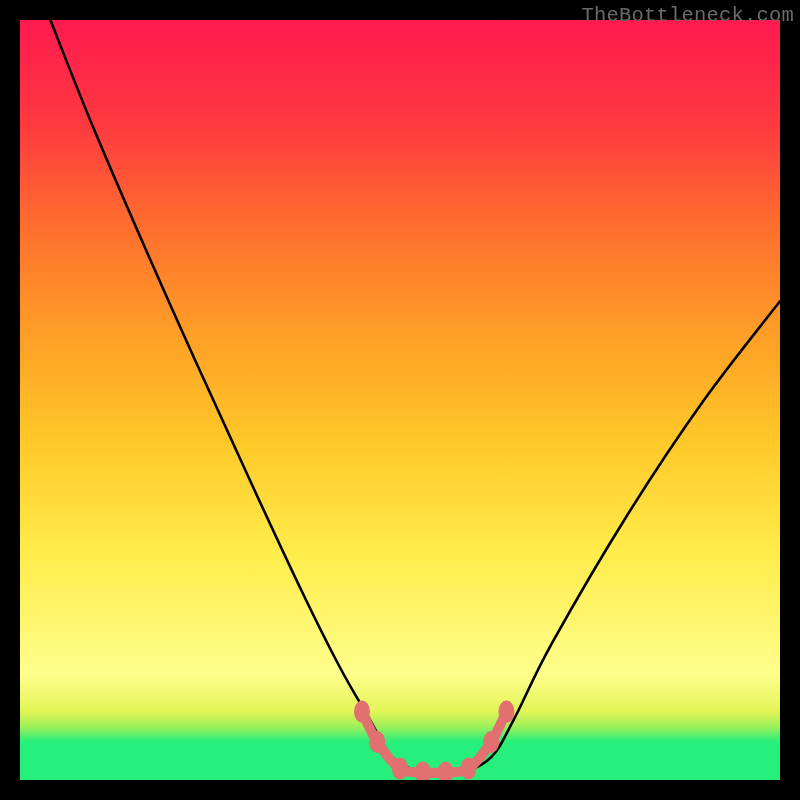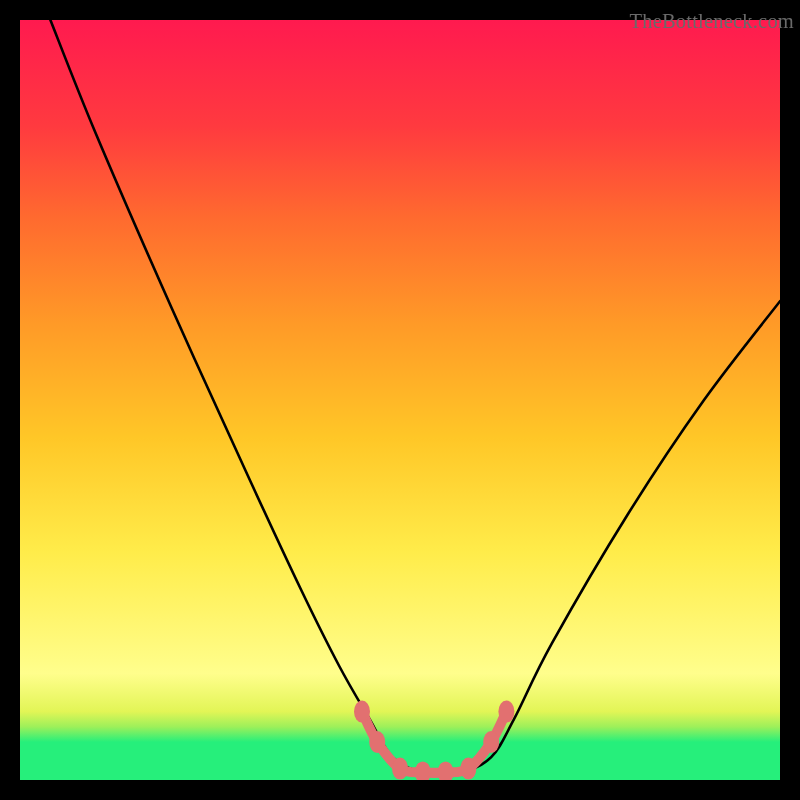--- a/index.html
+++ b/index.html
@@ -27,26 +27,26 @@
       #ffec4a 30%,
       #ffc727 45%,
       #ff9a27 60%,
       #ff6a2f 74%,
       #ff3a3f 86%,
       #ff1a4f 100%
     );
   }
   .watermark {
     position: absolute;
-    top: 10px;
+    top: 4px;
     right: 6px;
     color: #6a6a6a;
     font-size: 20.5px;
     letter-spacing: 0.2px;
-    font-family: Liberation Serif, serif;
+    font-family: Liberation Mono, monospace;
     user-select: none;
   }
   svg {
     position: absolute;
     left: 0;
     top: 0;
   }
 </style>
 </head>
 <body>

